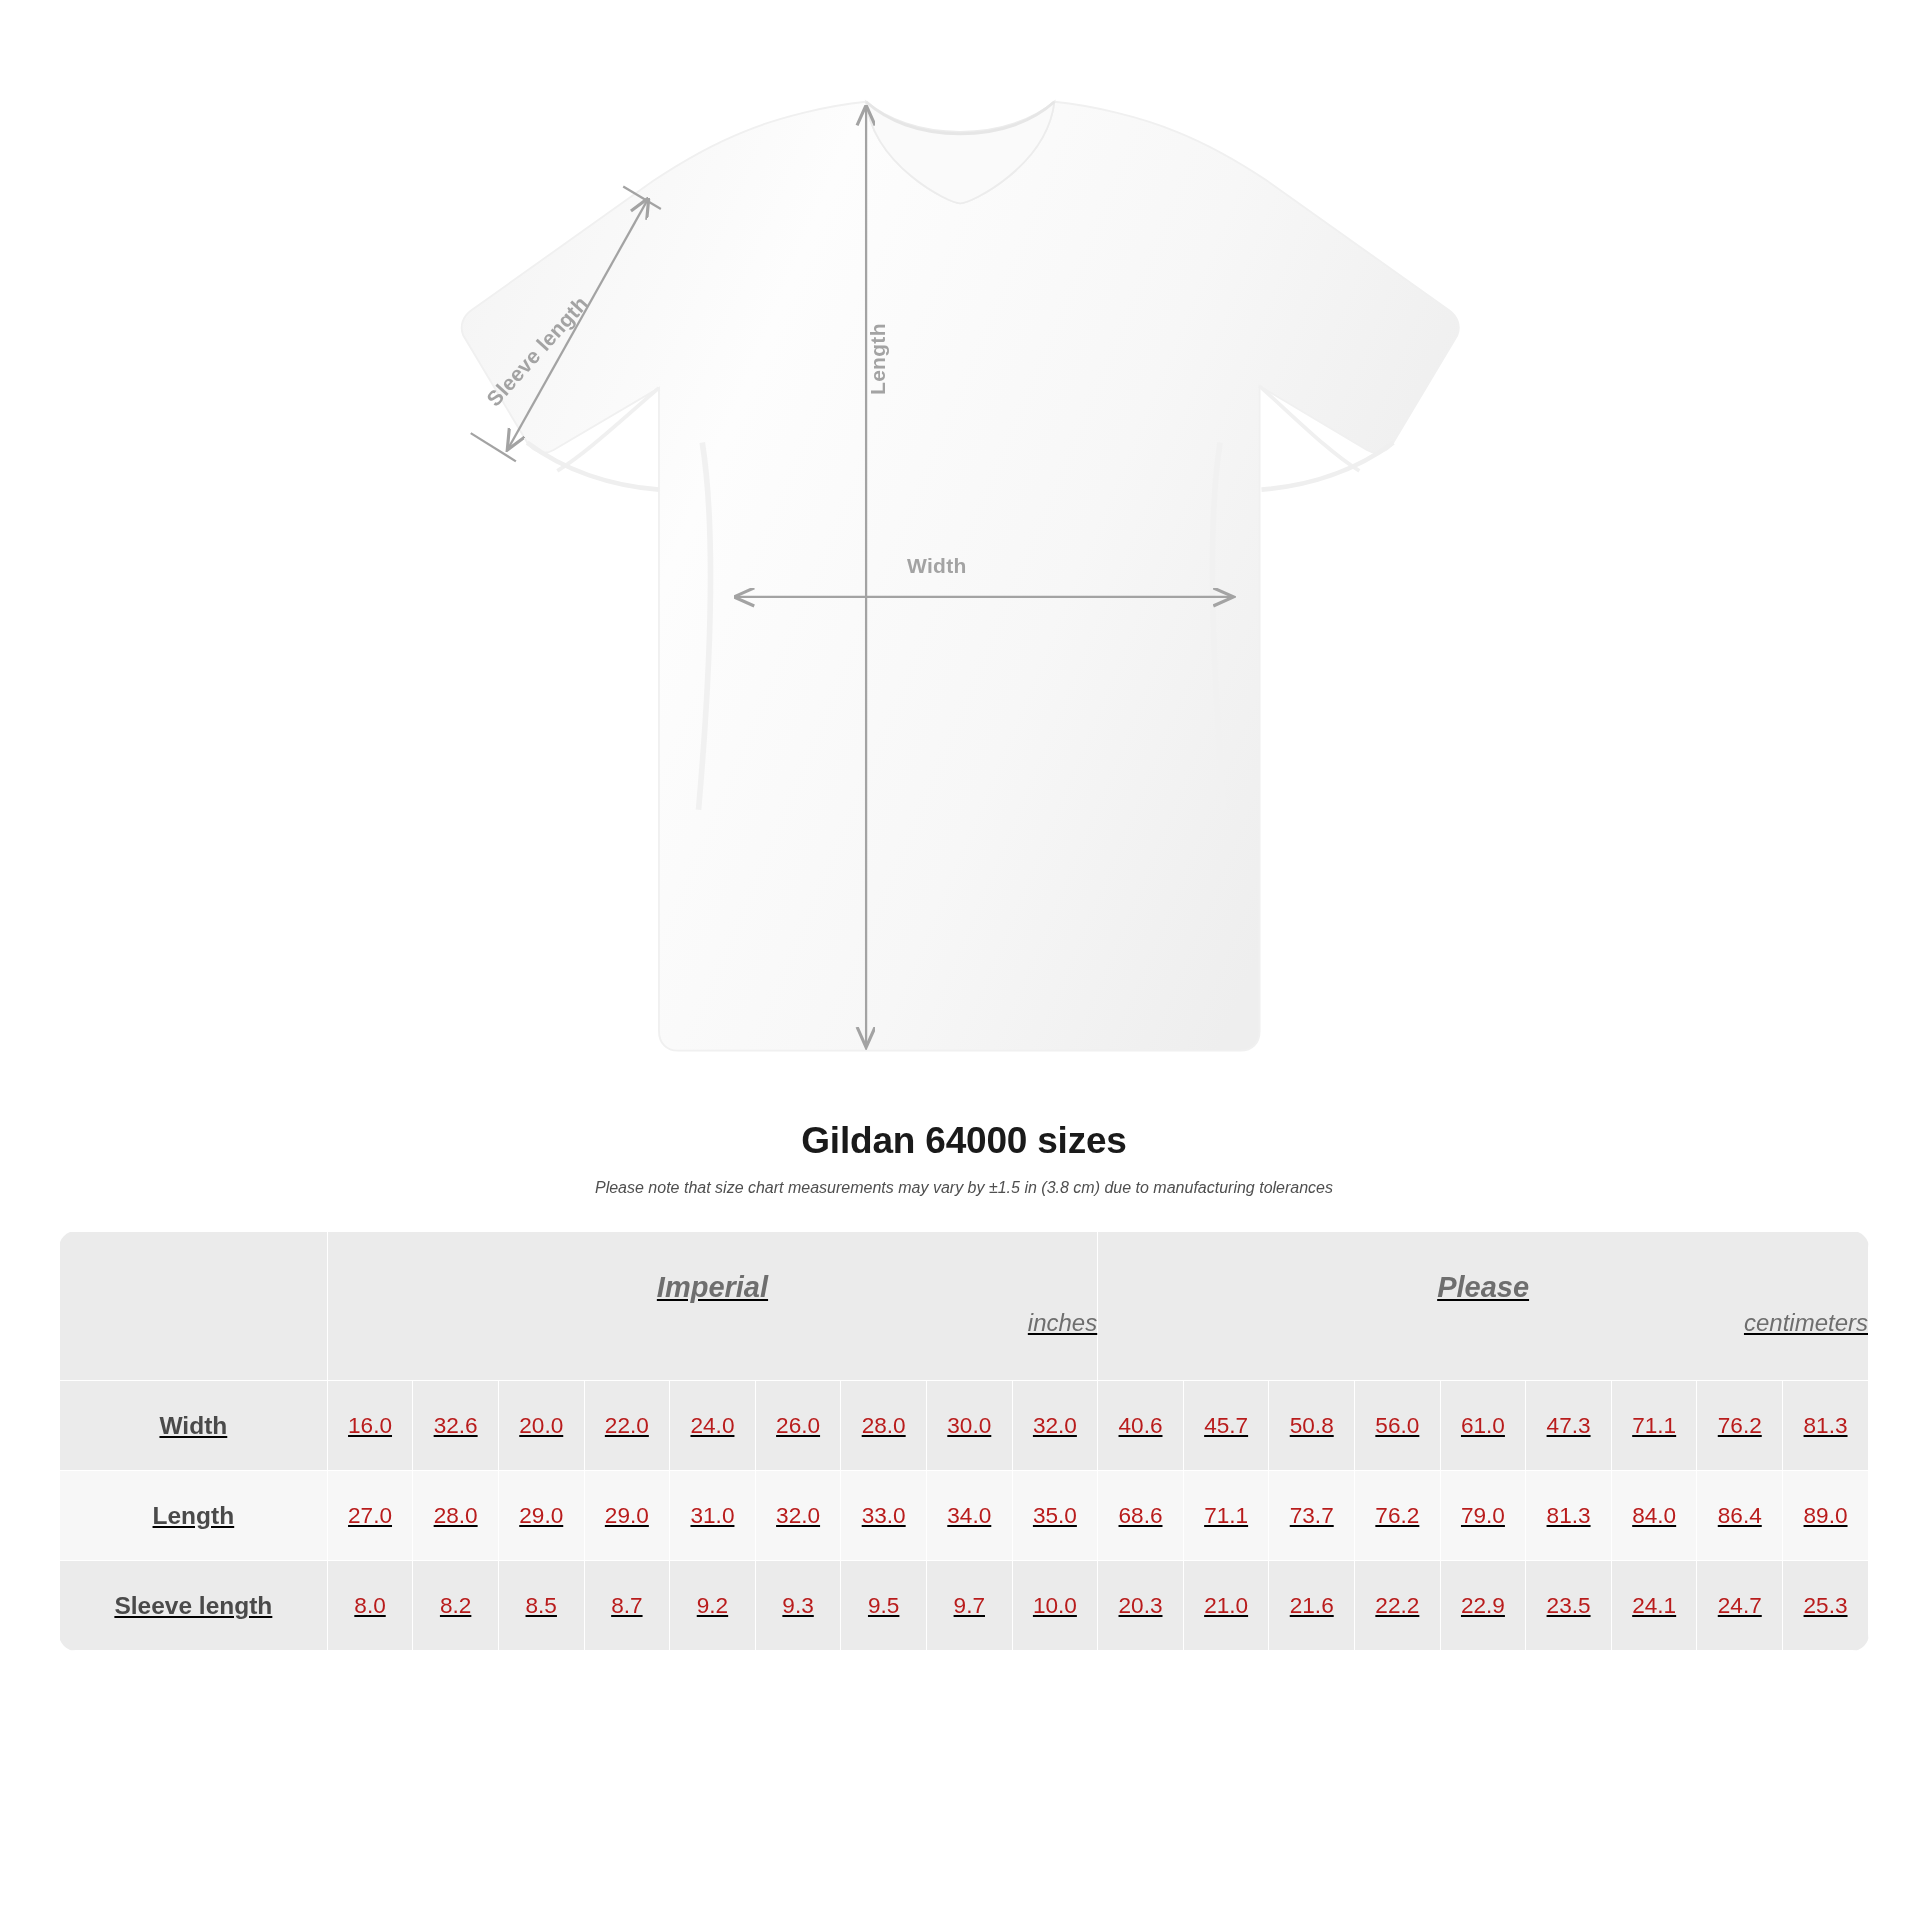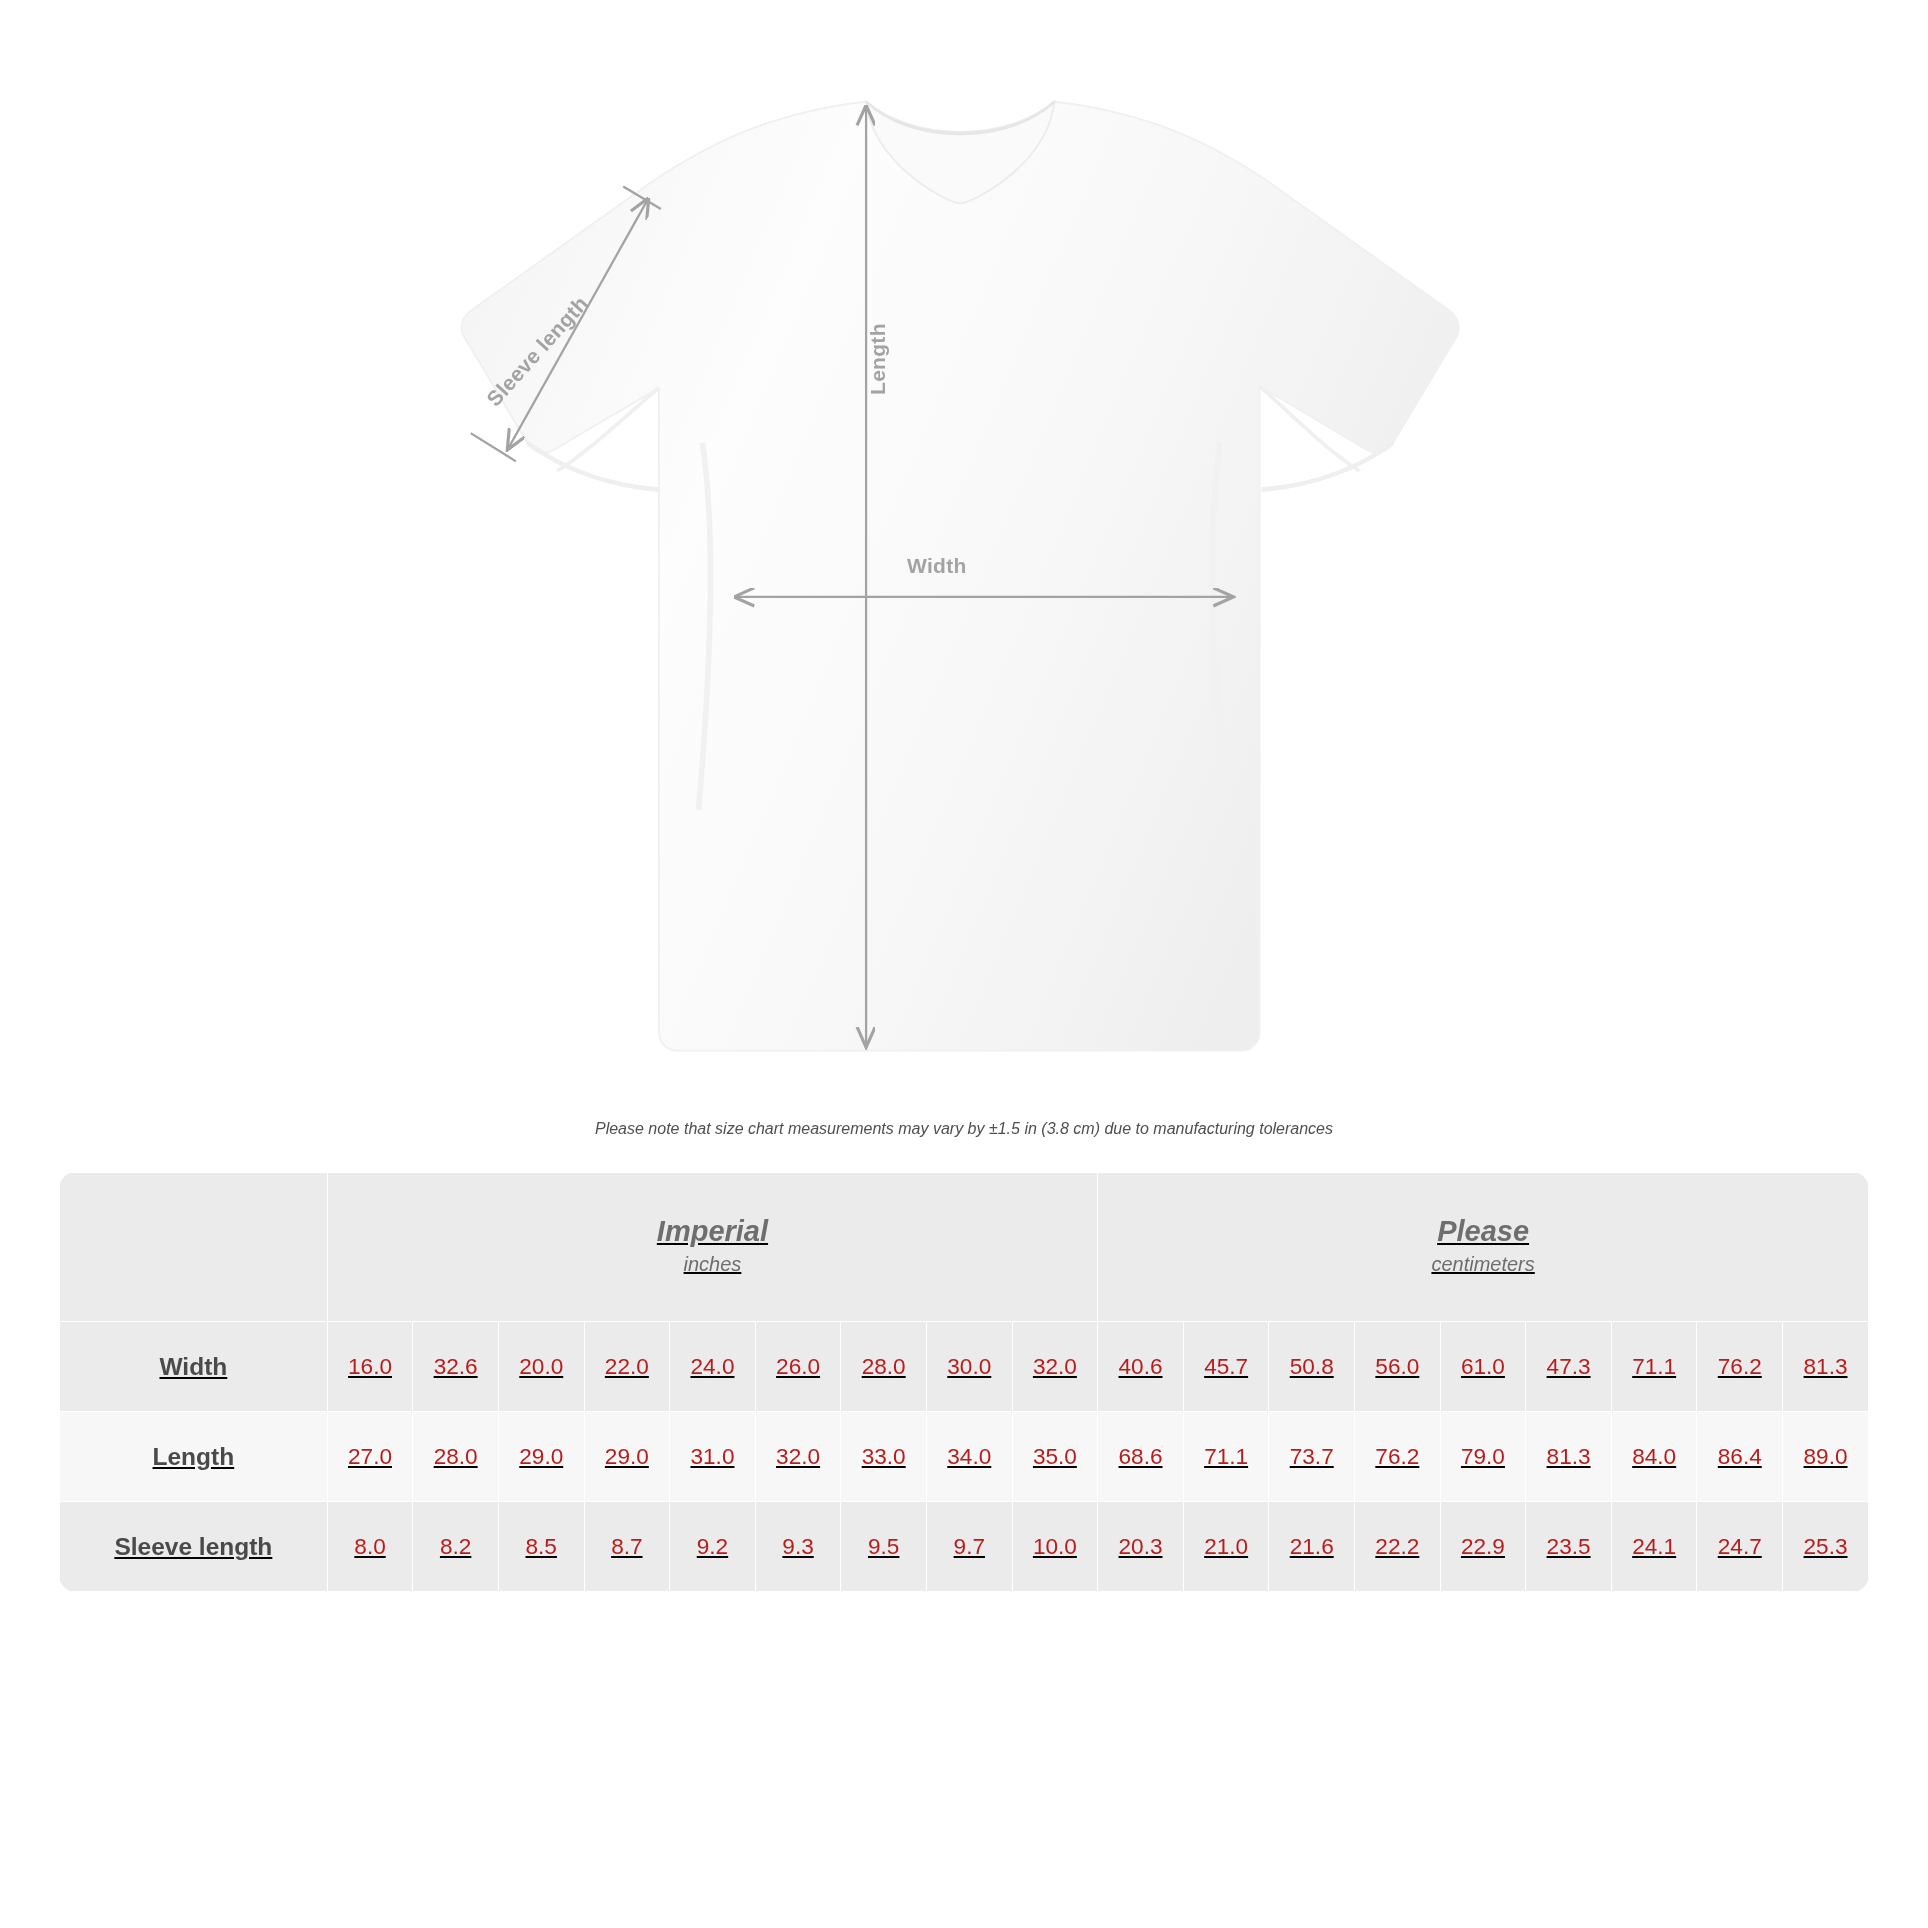--- a/index.html
+++ b/index.html
@@ -91,24 +91,25 @@
     padding: 0;
   }
   .unit-head .unit-name {
     font-size: 29px;
     font-weight: bold;
     font-style: italic;
     color: #6e6e6e;
     line-height: 1.15;
   }
   .unit-head .unit-sub {
-    font-size: 20px;
+    font-size: 24px;
     font-style: italic;
     color: #6e6e6e;
     line-height: 1.6;
+    text-align: right;
   }
   .corner-cell { background: #ebebeb; }
 
   tr.row-size td {
     background: #f5f5f5;
     height: 94px;
     font-size: 22.6px;
     color: #4f4f4f;
     font-weight: bold;
   }
@@ -202,20 +203,21 @@
         <line x1="500" y1="460" x2="548" y2="490"></line>
       </g>
     </svg>
 
     <div class="dim-label label-width">Width</div>
     <div class="dim-label label-length">Length</div>
     <div class="dim-label label-sleeve">Sleeve length</div>
   </div>
 
   <div class="title-block">
+    <h1 class="chart-title">Gildan 64000 sizes</h1>
     <p class="chart-note">Please note that size chart measurements may vary by ±1.5 in (3.8 cm) due to manufacturing tolerances</p>
   </div>
 
   <div class="table-wrap">
     <table class="size-table">
       <colgroup>
         <col class="c-label">
         <col class="c-val">
           <col class="c-val">
           <col class="c-val">

